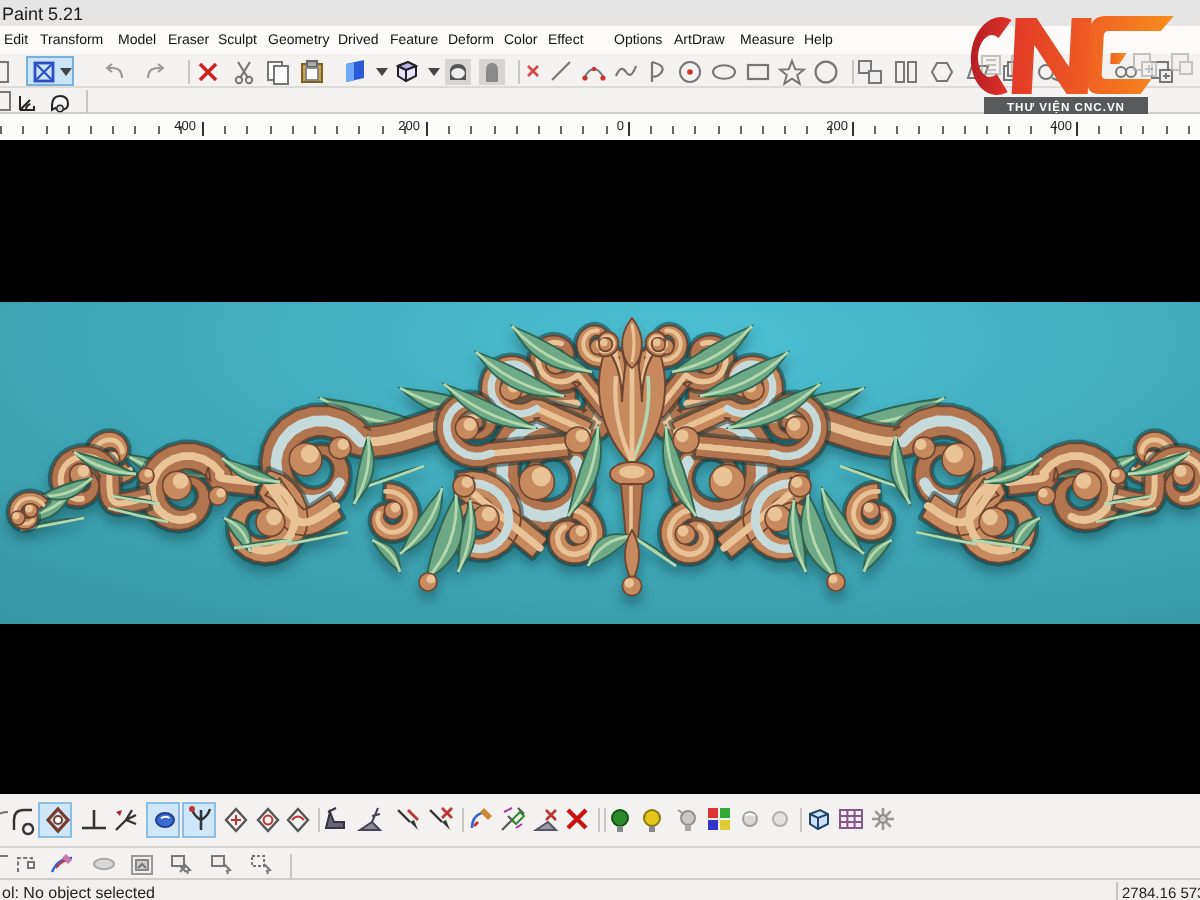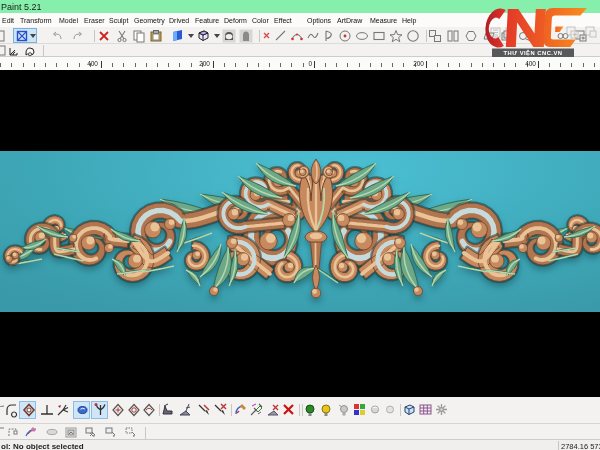--- a/index.html
+++ b/index.html
@@ -1,31 +1,31 @@
 <!DOCTYPE html>
 <html><head><meta charset="utf-8">
 <style>
 html,body{margin:0;padding:0;width:600px;height:450px;overflow:hidden;
 font-family:"Liberation Sans",sans-serif;background:#fff;}
 #app{position:relative;width:600px;height:450px;}
 .row{position:absolute;left:0;width:600px;}
-#titlebar{top:0;height:13px;background:#86efac;font-size:9px;color:#1a1a1a;}
+#titlebar{top:0;height:13px;background:#e5e5e5;font-size:9px;color:#1a1a1a;}
 #titlebar span{position:absolute;left:1px;top:2px;}
 #menubar{top:13px;height:14px;background:#fcfbfa;font-size:7px;color:#111;}
 #menubar span{position:absolute;top:3.5px;}
 #toolbar1{top:27px;height:17px;background:#f3f2f0;border-bottom:1px solid #dddbd8;box-sizing:border-box;}
 #toolbar2{top:44px;height:13px;background:#f3f2f0;border-bottom:1px solid #cfccc8;box-sizing:border-box;}
 #ruler{top:57px;height:13px;background:#fbfbfa;}
 #canvas{top:70px;height:327px;background:#000;}
 #band{position:absolute;left:0;top:81px;width:600px;height:161px;
 background:radial-gradient(130% 160% at 58% 12%, #4cc0d4 0%, #3ea8b8 38%, #3a9aa9 62%, #35919f 100%);}
 #btool1{top:397px;height:27px;background:#f3f2f0;border-bottom:1px solid #d8d5d1;box-sizing:border-box;}
 #btool2{top:424px;height:15px;background:#f3f2f0;}
 #statusbar{top:439px;height:11px;background:#f1efee;border-top:1px solid #cfccc8;font-size:8px;color:#222;}
-#statusbar .l{position:absolute;left:1px;top:2px;font-weight:bold;}
+#statusbar .l{position:absolute;left:1px;top:2px;}
 #statusbar .r{position:absolute;left:561px;top:2px;white-space:nowrap;font-size:7.5px;}
 #statusbar .sep{position:absolute;left:558px;top:1px;height:9px;border-left:1px solid #c9c6c2;}
 #watermark{position:absolute;left:0;top:413px;width:600px;text-align:center;
 font-size:22px;font-weight:bold;color:rgba(118,118,118,0.72);letter-spacing:0px;
 text-shadow:1px 1px 0 rgba(255,255,255,0.75);z-index:5;}
 .vsep{display:inline-block;width:1px;height:12px;background:#cac7c3;margin:0 3px;vertical-align:middle;}
 #logo{position:absolute;left:478px;top:0;z-index:6;}
 .ticklbl{position:absolute;top:3px;font-size:6.5px;color:#222;}
 .tick{position:absolute;top:6px;width:1px;height:4px;background:#666;}
 .tickM{position:absolute;top:4px;width:1px;height:7px;background:#333;}

